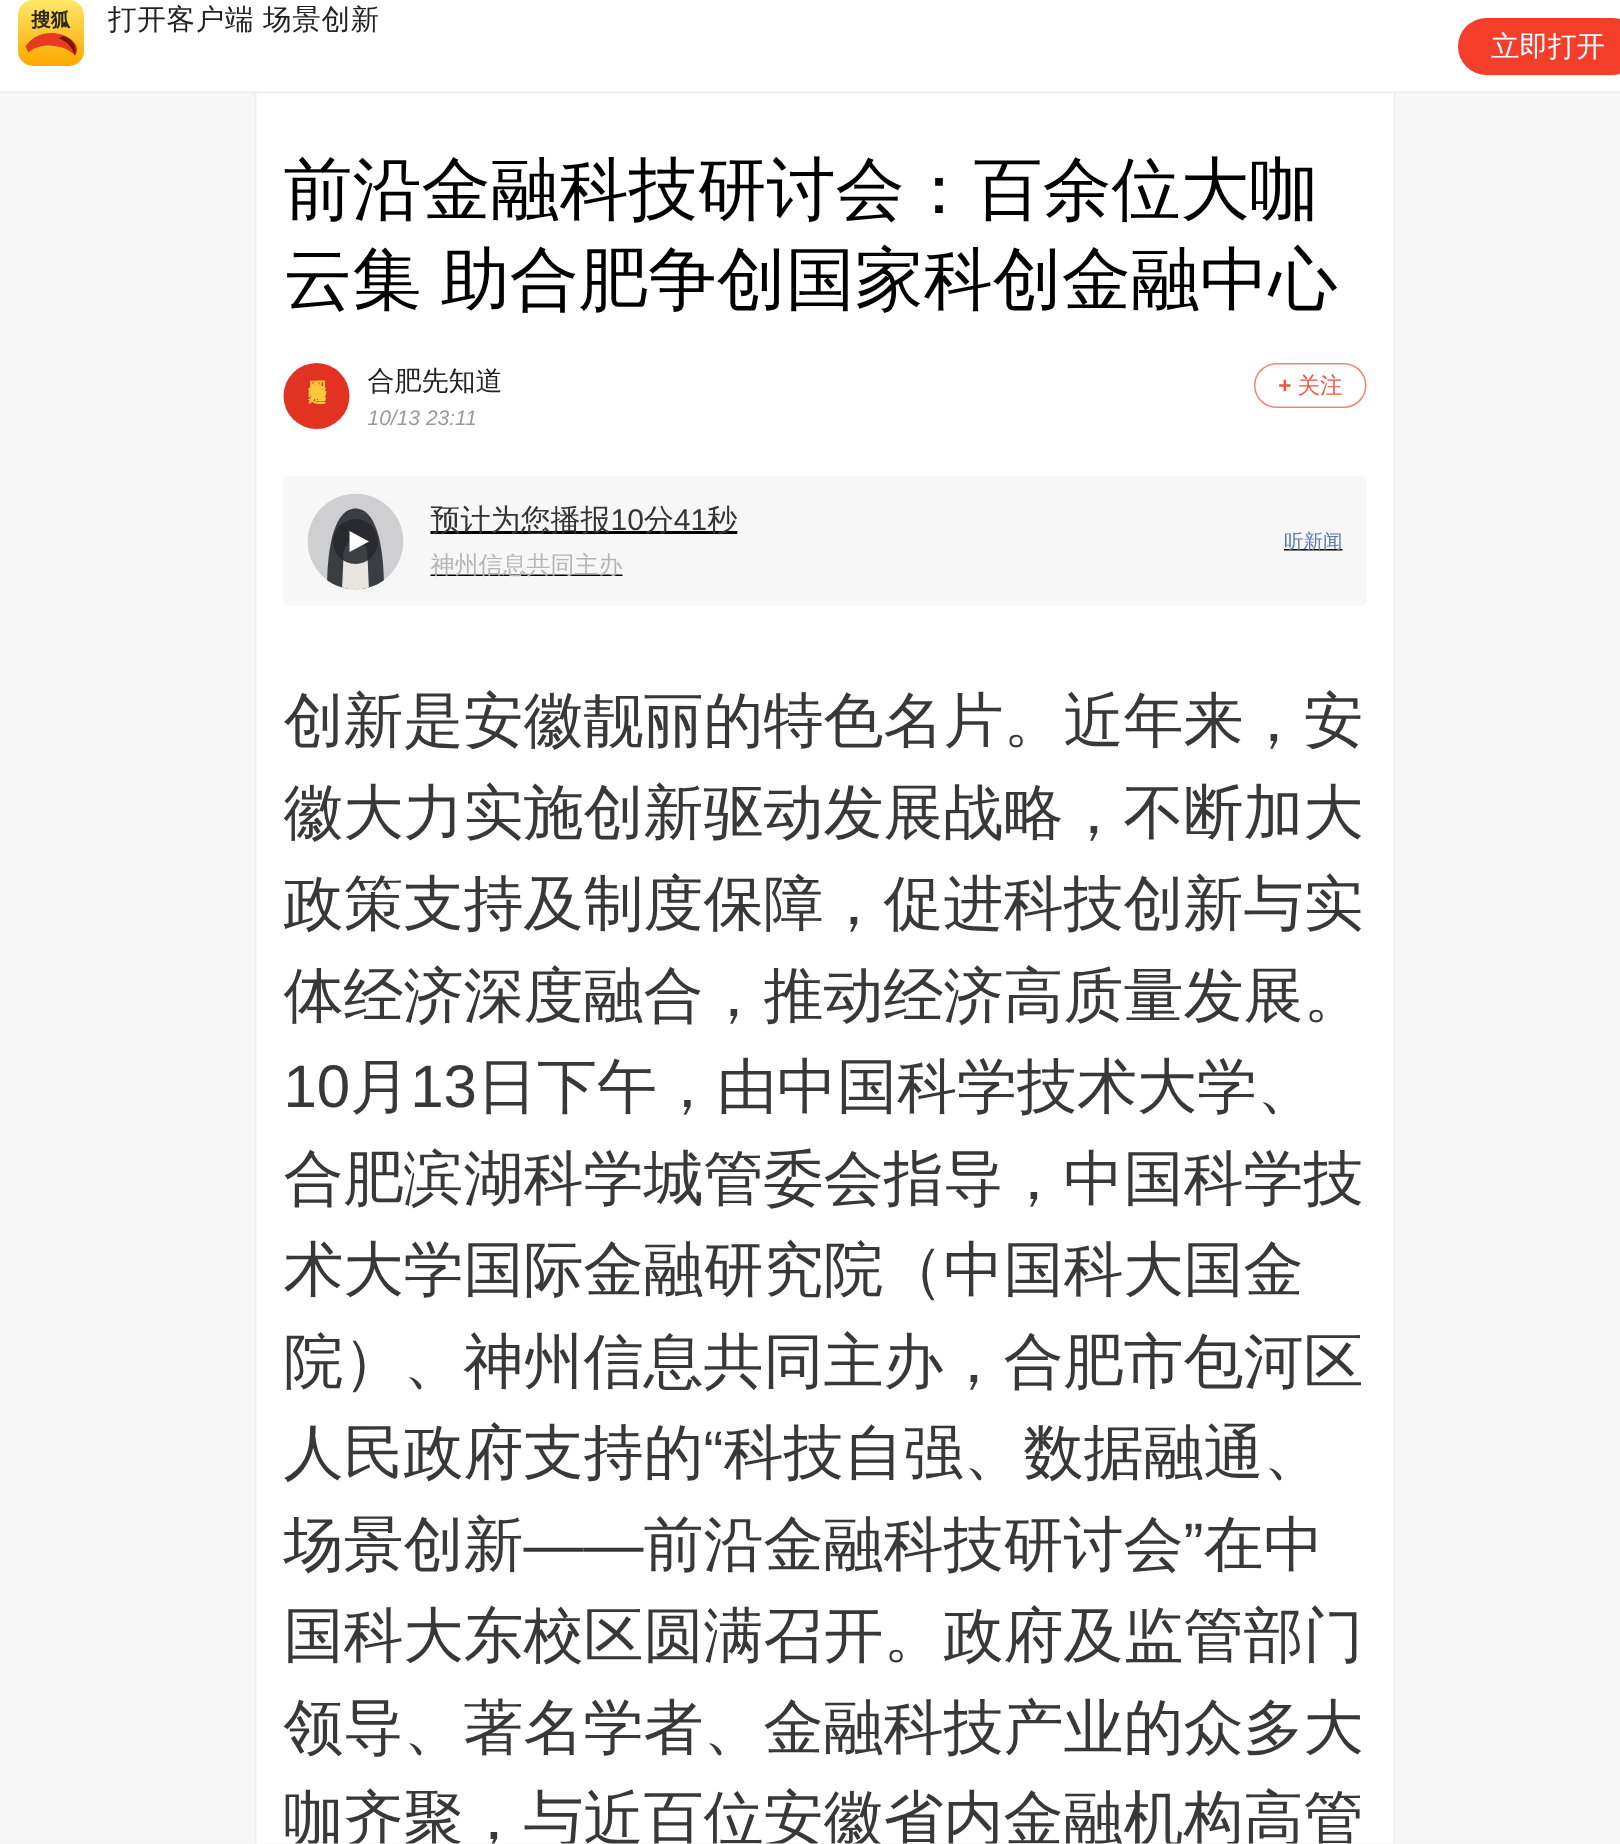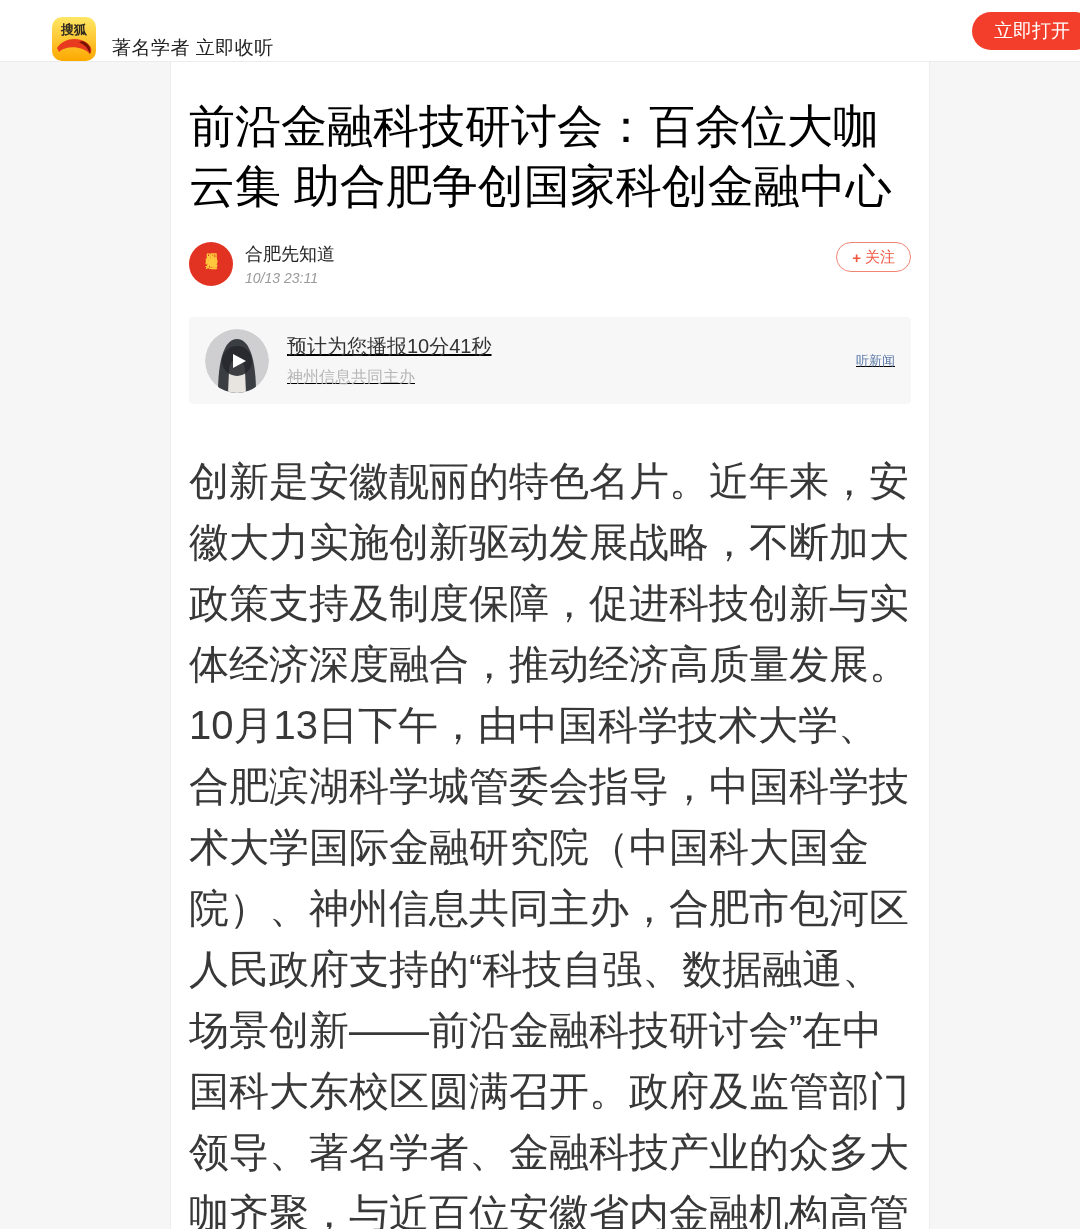--- a/index.html
+++ b/index.html
@@ -1,21 +1,21 @@
 <!DOCTYPE html>
 <html><head>
 <meta charset="utf-8">
 <style>
   * { margin:0; padding:0; box-sizing:border-box; }
   html,body { width:1080px; height:1229px; overflow:hidden; background:#f6f6f6;
               font-family:"Liberation Sans","DejaVu Sans",sans-serif; }
 
   
   .topbar { position:relative; width:1080px; height:62px; background:#ffffff;
-            border-bottom:1px solid #ececec; display:flex; align-items:flex-end;padding-left:40px; }
+            border-bottom:1px solid #ececec; display:flex; align-items:flex-start; }
   .sohu-icon { margin-left:12px; width:44px; height:44px; flex:0 0 auto; cursor:pointer; }
   .tagline { margin-left:16px; font-size:19px; color:#222; letter-spacing:0.5px; cursor:pointer; }
   .open-btn { position:absolute; right:-14px; top:12px; height:38px; padding:0 24px 0 22px;
               background:#f23e2b; color:#fff; font-size:19px; border:none; border-radius:19px;
               font-family:inherit; cursor:pointer; }
 
   
   .page { width:1080px; height:1167px; background:#f6f6f6; }
   .card { margin-left:170px; width:760px; height:100%; background:#ffffff;
           border-left:1px solid #ededed; border-right:1px solid #ededed;
@@ -64,21 +64,21 @@
       <linearGradient id="sohu-g" x1="0" y1="0" x2="0" y2="1">
         <stop offset="0" stop-color="#ffe766"></stop>
         <stop offset="1" stop-color="#fca800"></stop>
       </linearGradient>
     </defs>
     <rect width="44" height="44" rx="10" fill="url(#sohu-g)"></rect>
     <text x="22" y="17" text-anchor="middle" font-size="13" font-weight="bold" fill="#2e2a1f">搜狐</text>
     <path d="M5 31 C 12 20, 27 20, 35 26 C 39 29, 41 33, 38 37 C 31 29, 14 28, 7 35 Z" fill="#e83a1e"></path>
     <path d="M30 24 C 35 25, 40 30, 38 37 C 36 31, 32 27, 27 25.5 Z" fill="#7a1400"></path>
   </svg>
-  <span class="tagline">著名学者 立即收听</span>
+  <span class="tagline">打开客户端 场景创新</span>
   <button class="open-btn">立即打开</button>
 </div>
 
 <div class="page">
   <div class="card">
 
     <h1 class="article-title">前沿金融科技研讨会：百余位大咖云集 助合肥争创国家科创金融中心</h1>
 
     <div class="author-row">
       <div class="author-avatar">

